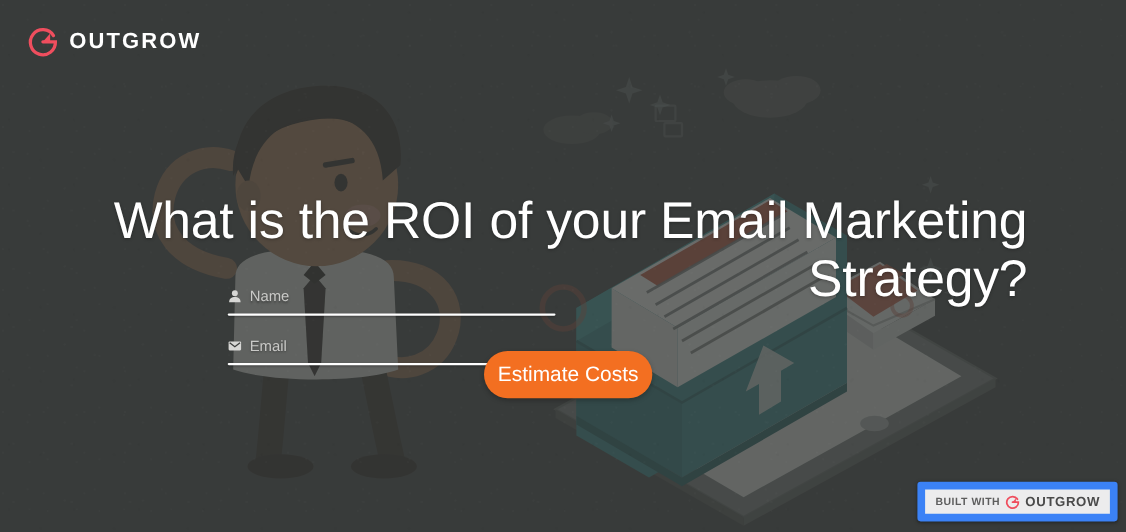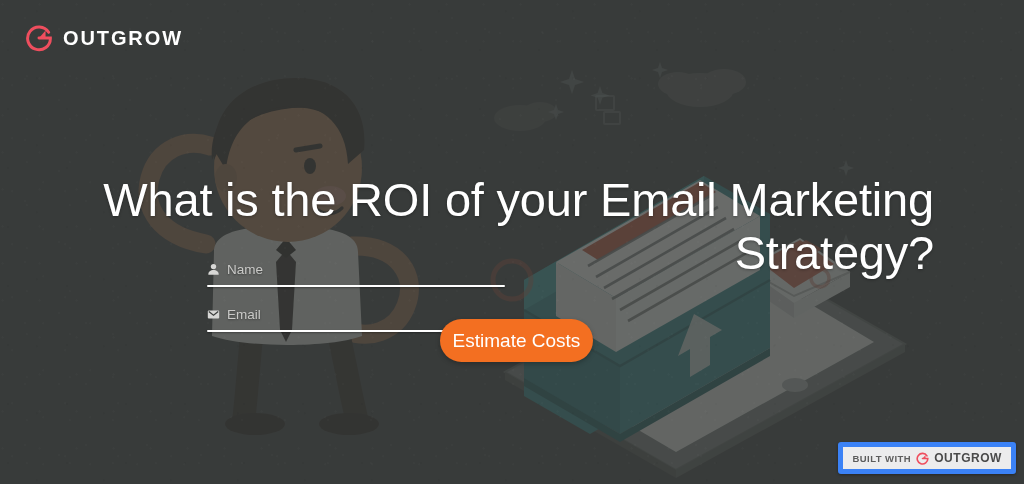--- a/index.html
+++ b/index.html
@@ -86,21 +86,21 @@
     background:#f36f21; color:#ffffff;
     border-radius:22px; font-size:19px;
     font-family:"Liberation Sans", sans-serif;
     box-shadow:0 2px 5px rgba(0,0,0,.25);
   }
 
   
   .badge {
     position:absolute; right:8px; bottom:10px; z-index:6;
     display:flex; align-items:center; gap:5px;
-    background:#ececed; border:5px solid #3b82f6; border-radius:3px;
+    background:#ececed; border:7px solid #3b82f6; border-radius:3px;
     padding:4px 9px; box-shadow:0 1px 3px rgba(0,0,0,.35);
   }
   .badge-pre {
     color:#5d5d5d; font-size:9.5px; font-weight:700; letter-spacing:.45px;
   }
   .badge-mark { width:13px; height:13px; display:block; }
   .badge-word {
     color:#4a4a4a; font-size:12px; font-weight:700; letter-spacing:.55px;
   }
 </style>

